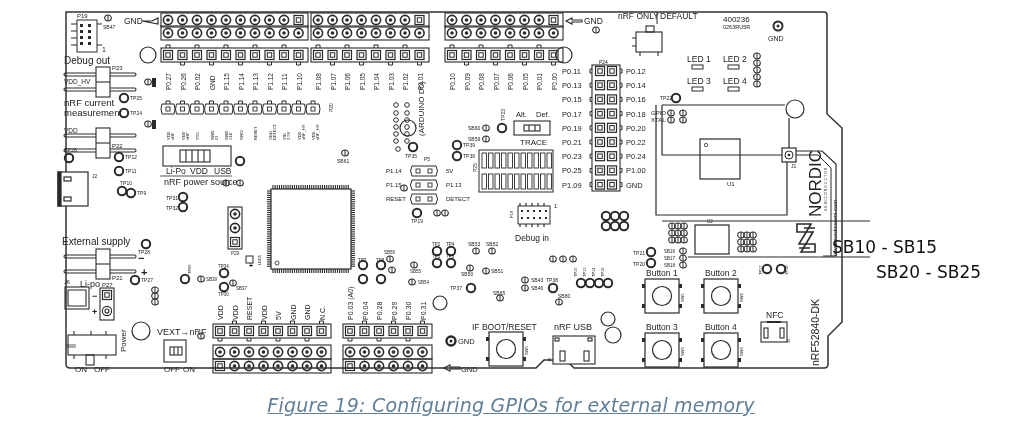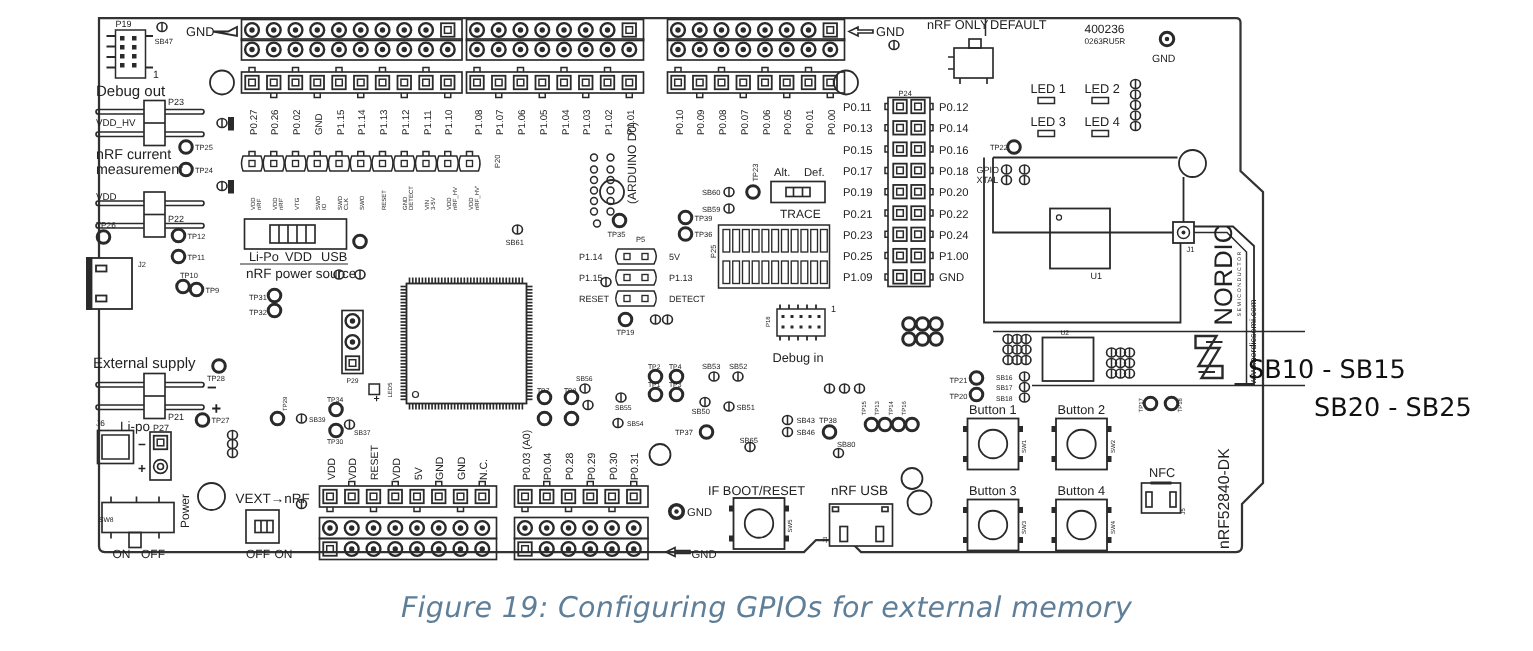--- a/index.html
+++ b/index.html
@@ -1,19 +1,19 @@
 <!DOCTYPE html>
 <html><head>
 <meta charset="utf-8">
 <style>
   html,body{margin:0;padding:0;background:#ffffff;}
   body{width:1022px;height:434px;overflow:hidden;position:relative;font-family:"Liberation Sans",sans-serif;}
   #board{position:absolute;left:0;top:0;width:1022px;height:434px;}
   svg text{font-family:"Liberation Sans",sans-serif;fill:#222;}
-  .caption{position:absolute;left:0;top:394px;width:1022px;text-align:center;font-family:"DejaVu Sans",sans-serif;font-style:italic;font-size:19px;color:#5f7f99;letter-spacing:0.2px;}
+  .caption{position:absolute;left:0;top:394px;width:1022px;text-align:center;font-family:"DejaVu Sans",sans-serif;font-style:italic;font-size:19px;color:#5f7f99;letter-spacing:0.2px;text-decoration:underline;}
   .callout{position:absolute;font-family:"DejaVu Sans",sans-serif;font-size:17px;color:#111;}
 </style>
 </head>
 <body>
 
 <svg id="board" viewBox="0 0 1022 434" xmlns="http://www.w3.org/2000/svg">
   <defs>
     <g id="pin-round">
       <circle r="4.6" fill="none" stroke="#2a2a2a" stroke-width="1.6"></circle>
       <circle r="1.8" fill="#2a2a2a"></circle>

